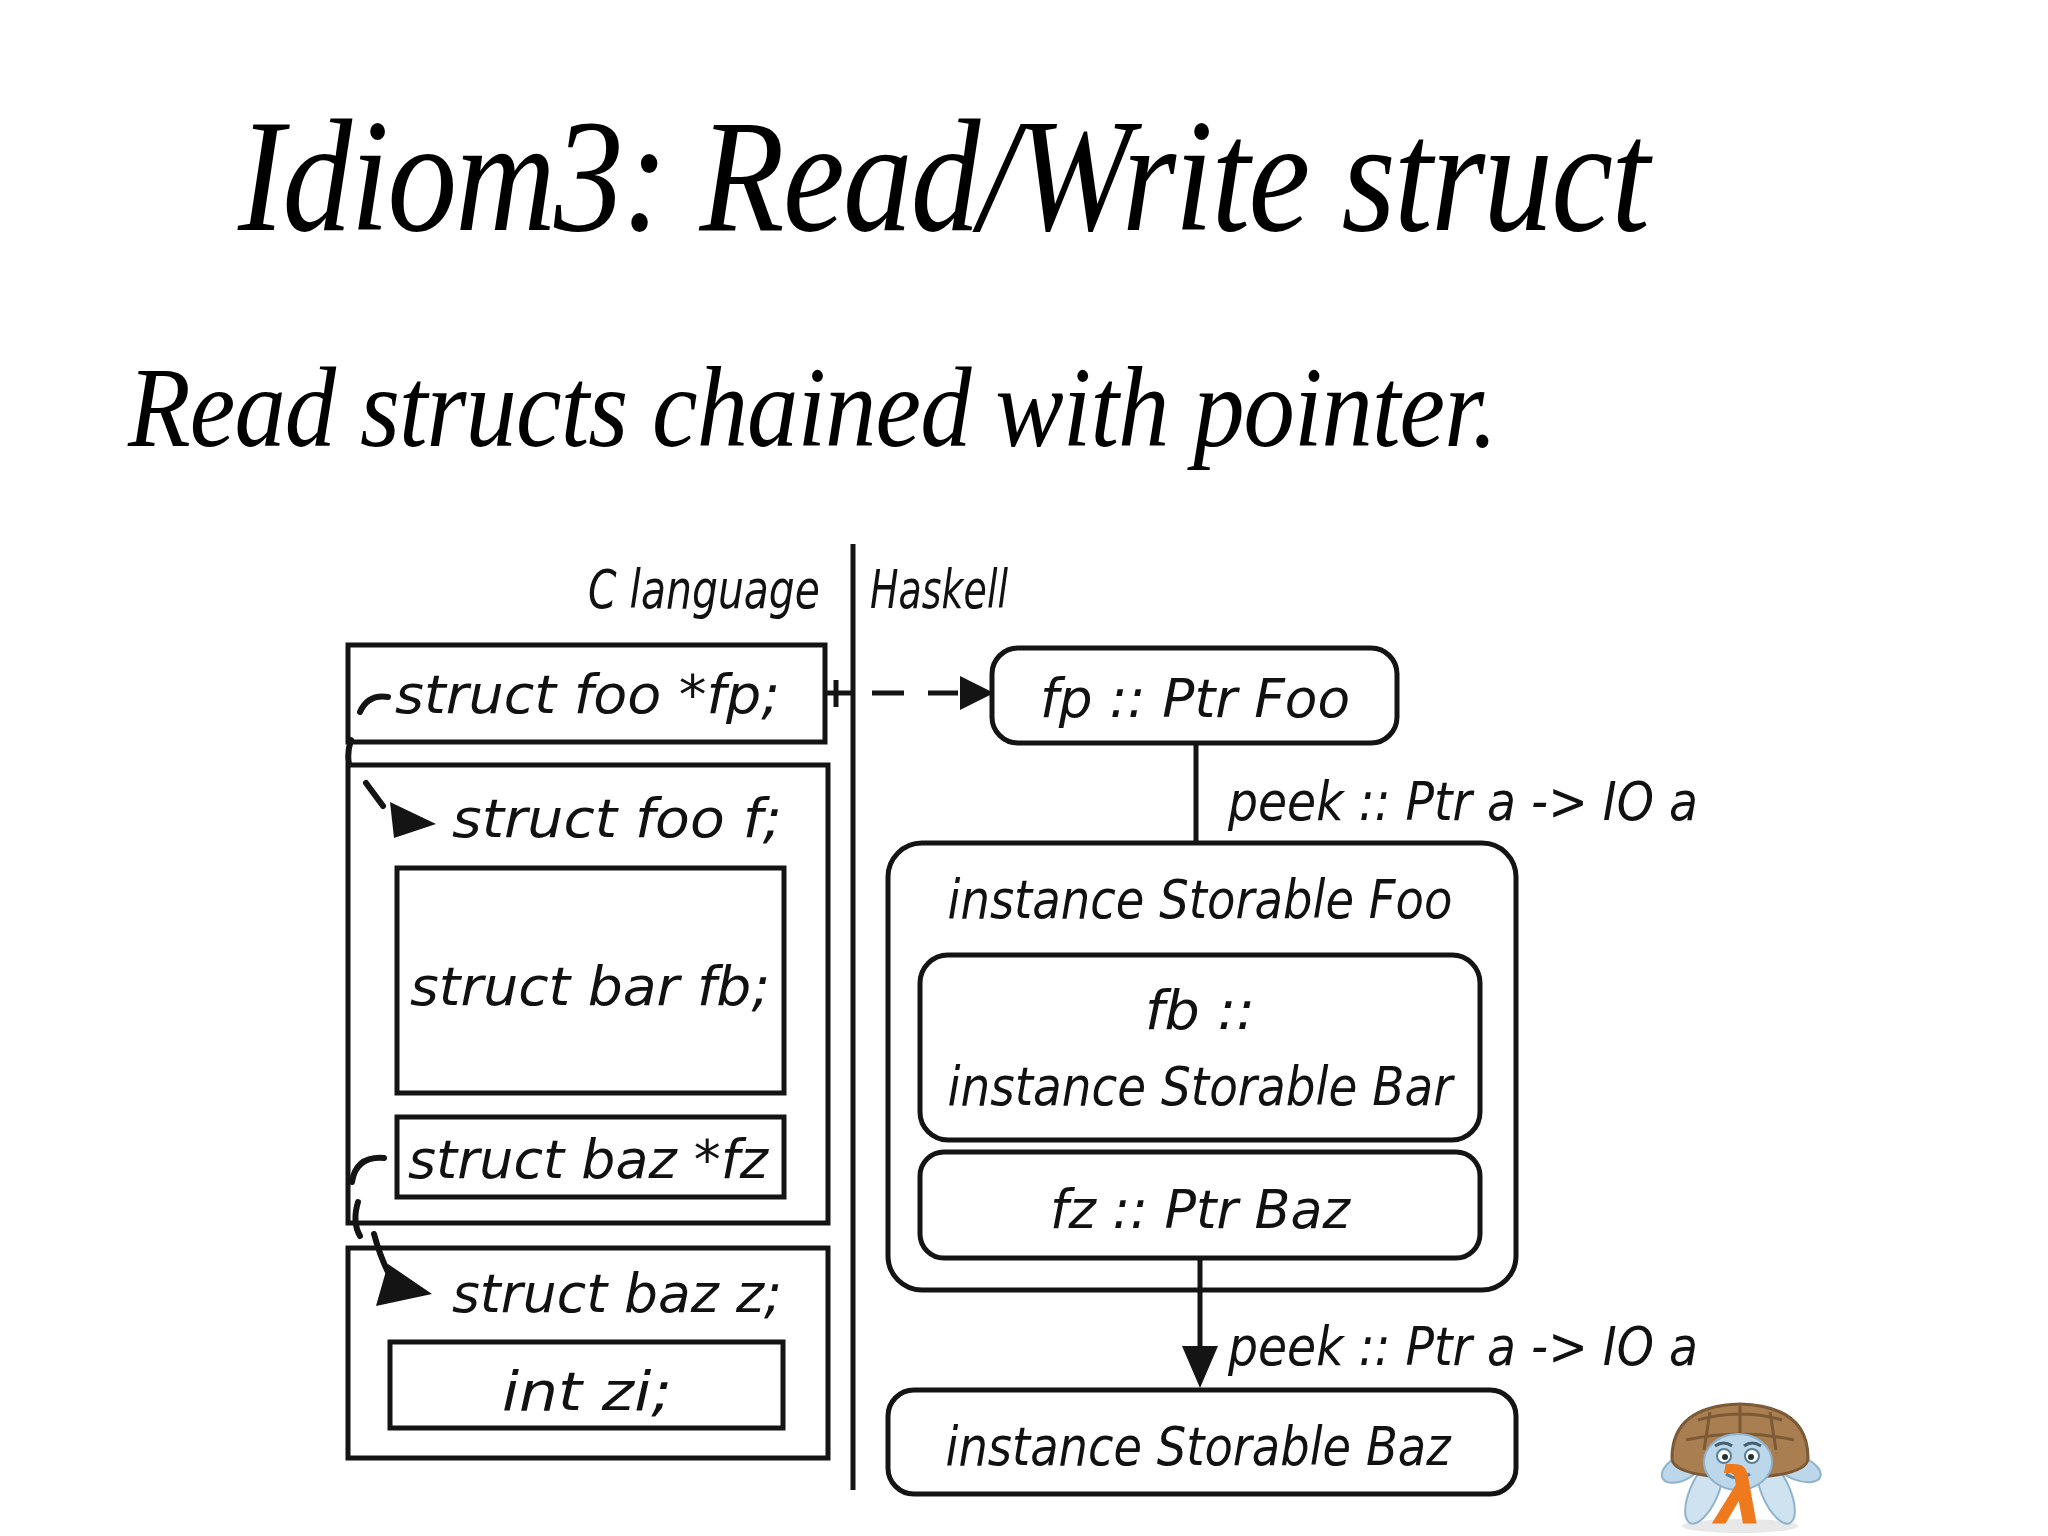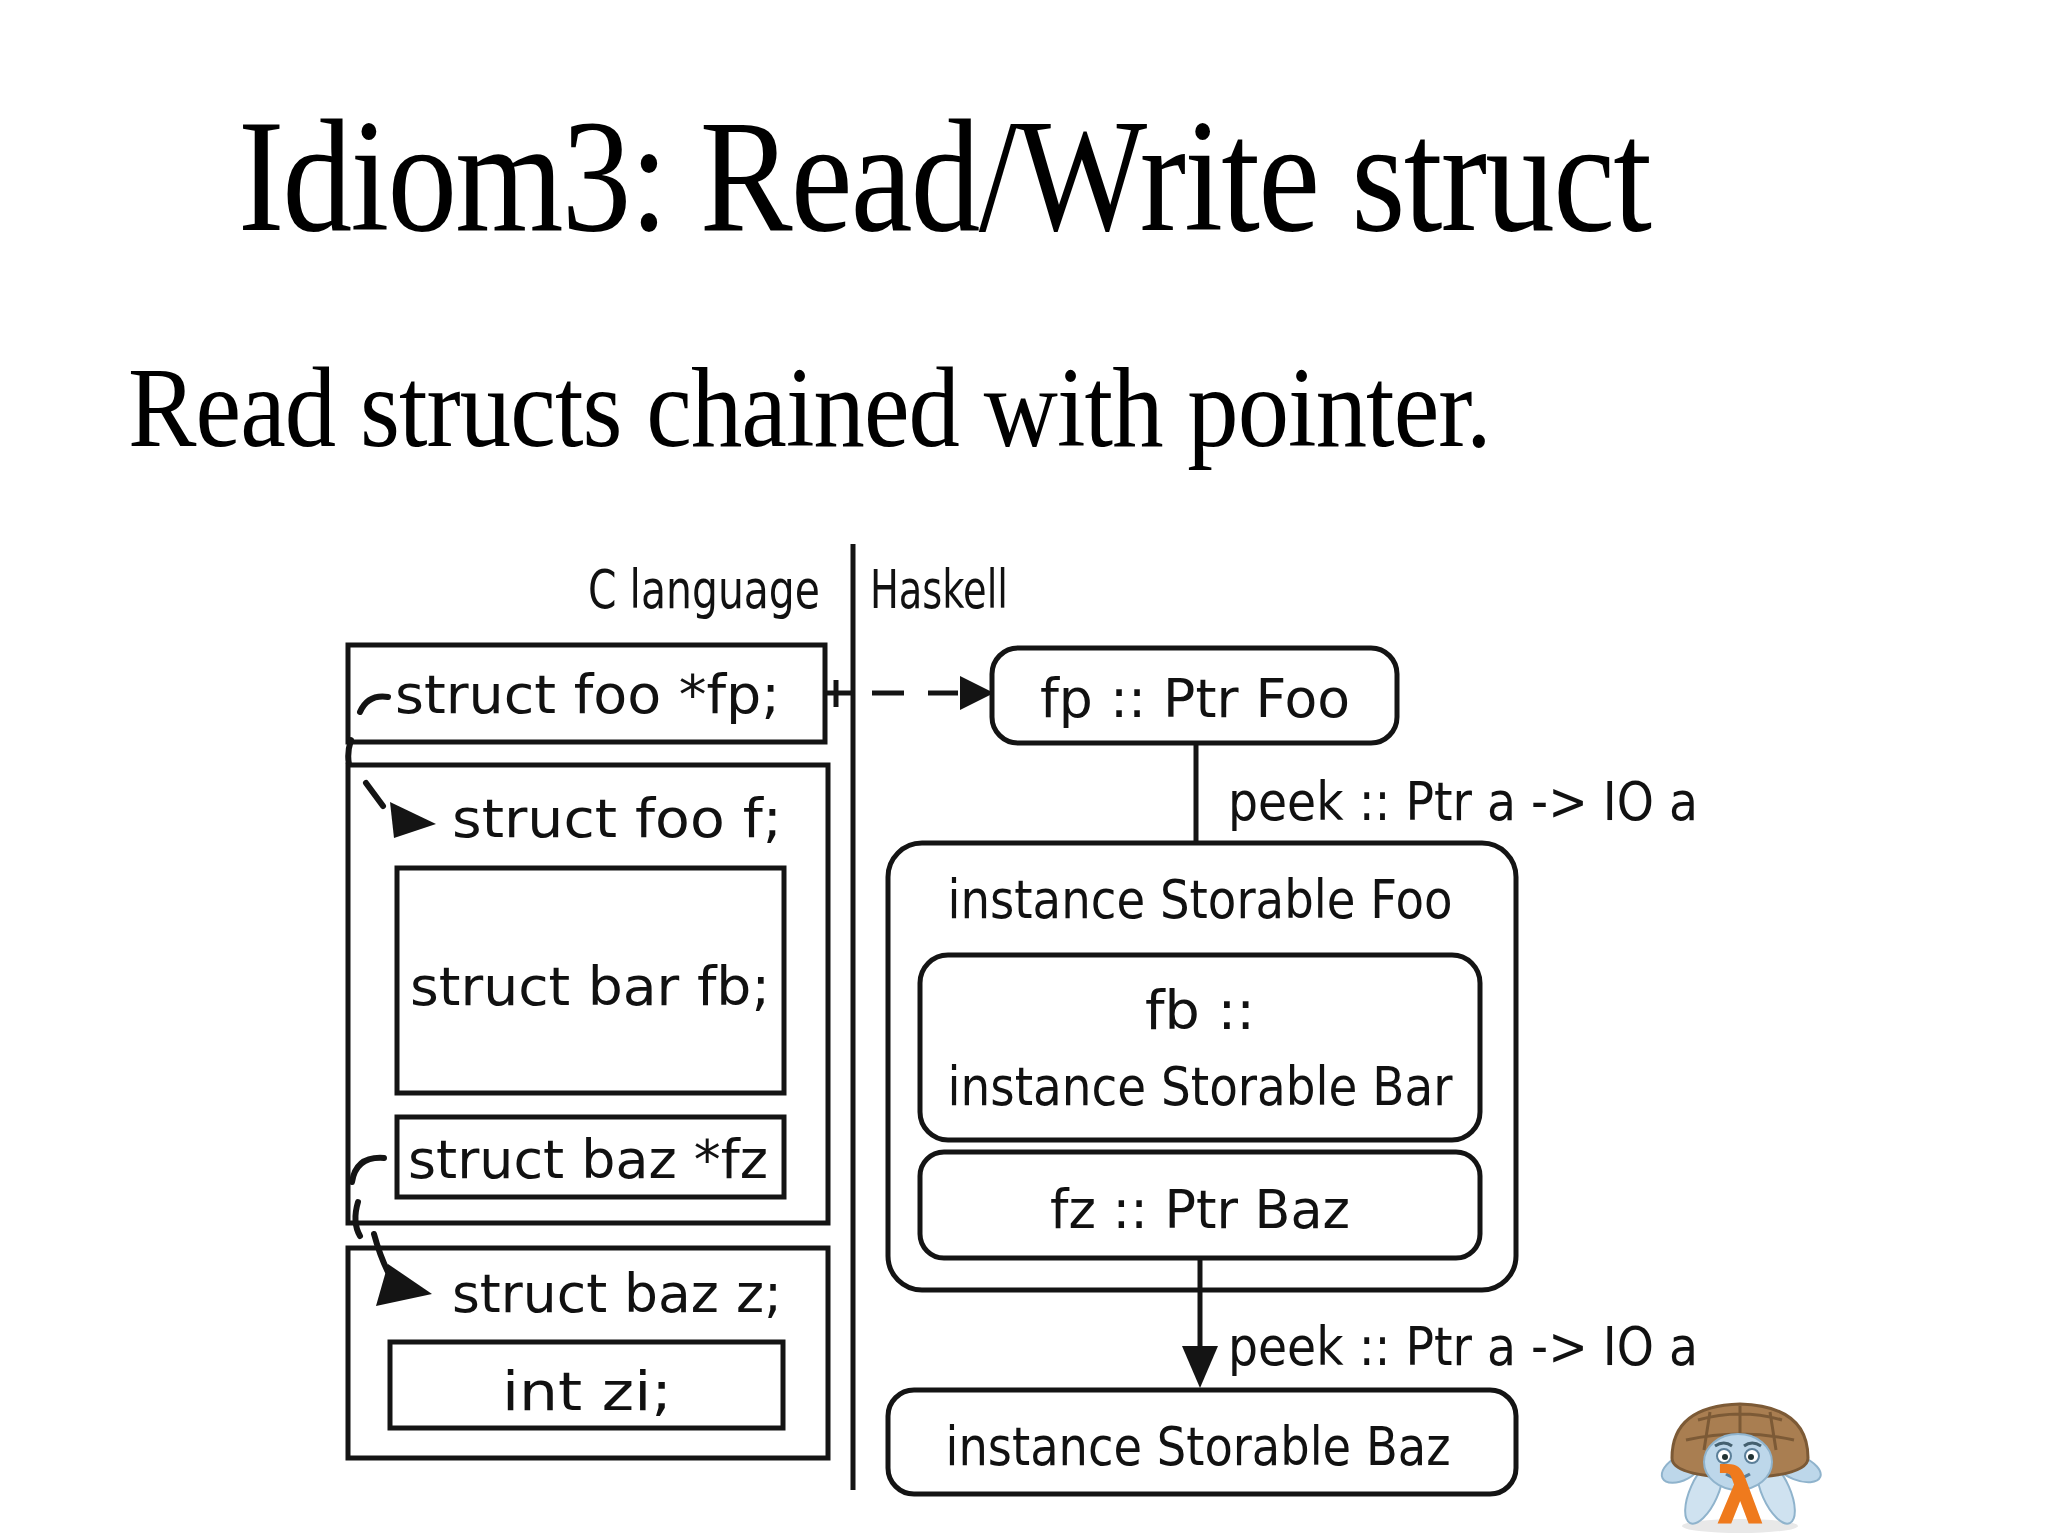--- a/index.html
+++ b/index.html
@@ -1,17 +1,17 @@
 <!DOCTYPE html>
 <html><head>
 <meta charset="utf-8">
 <style>
   html,body{margin:0;padding:0;background:#fff;}
   #slide{position:relative;width:2048px;height:1536px;background:#ffffff;overflow:hidden;
-         font-family:"Liberation Serif",serif;color:#000;}
+         font-family:"Liberation Serif",serif;color:#000;font-style:italic;}
   #title{position:absolute;left:238px;top:92px;font-size:160px;line-height:1.05;
          letter-spacing:-2px;white-space:nowrap;transform:scaleX(0.87);transform-origin:left top;}
   #subtitle{position:absolute;left:128px;top:348px;font-size:114px;line-height:1.05;
          letter-spacing:-1px;white-space:nowrap;transform:scaleX(0.90);transform-origin:left top;}
   #diagram{position:absolute;left:330px;top:540px;}
   #logo{position:absolute;left:1658px;top:1388px;}
   .dtext{font-family:"DejaVu Sans",sans-serif;font-size:53px;fill:#111;}
   .box{fill:#ffffff;stroke:#141414;stroke-width:5;}
   .rbox{fill:#ffffff;stroke:#141414;stroke-width:5;}
   .ln{stroke:#141414;stroke-width:5;fill:none;}

